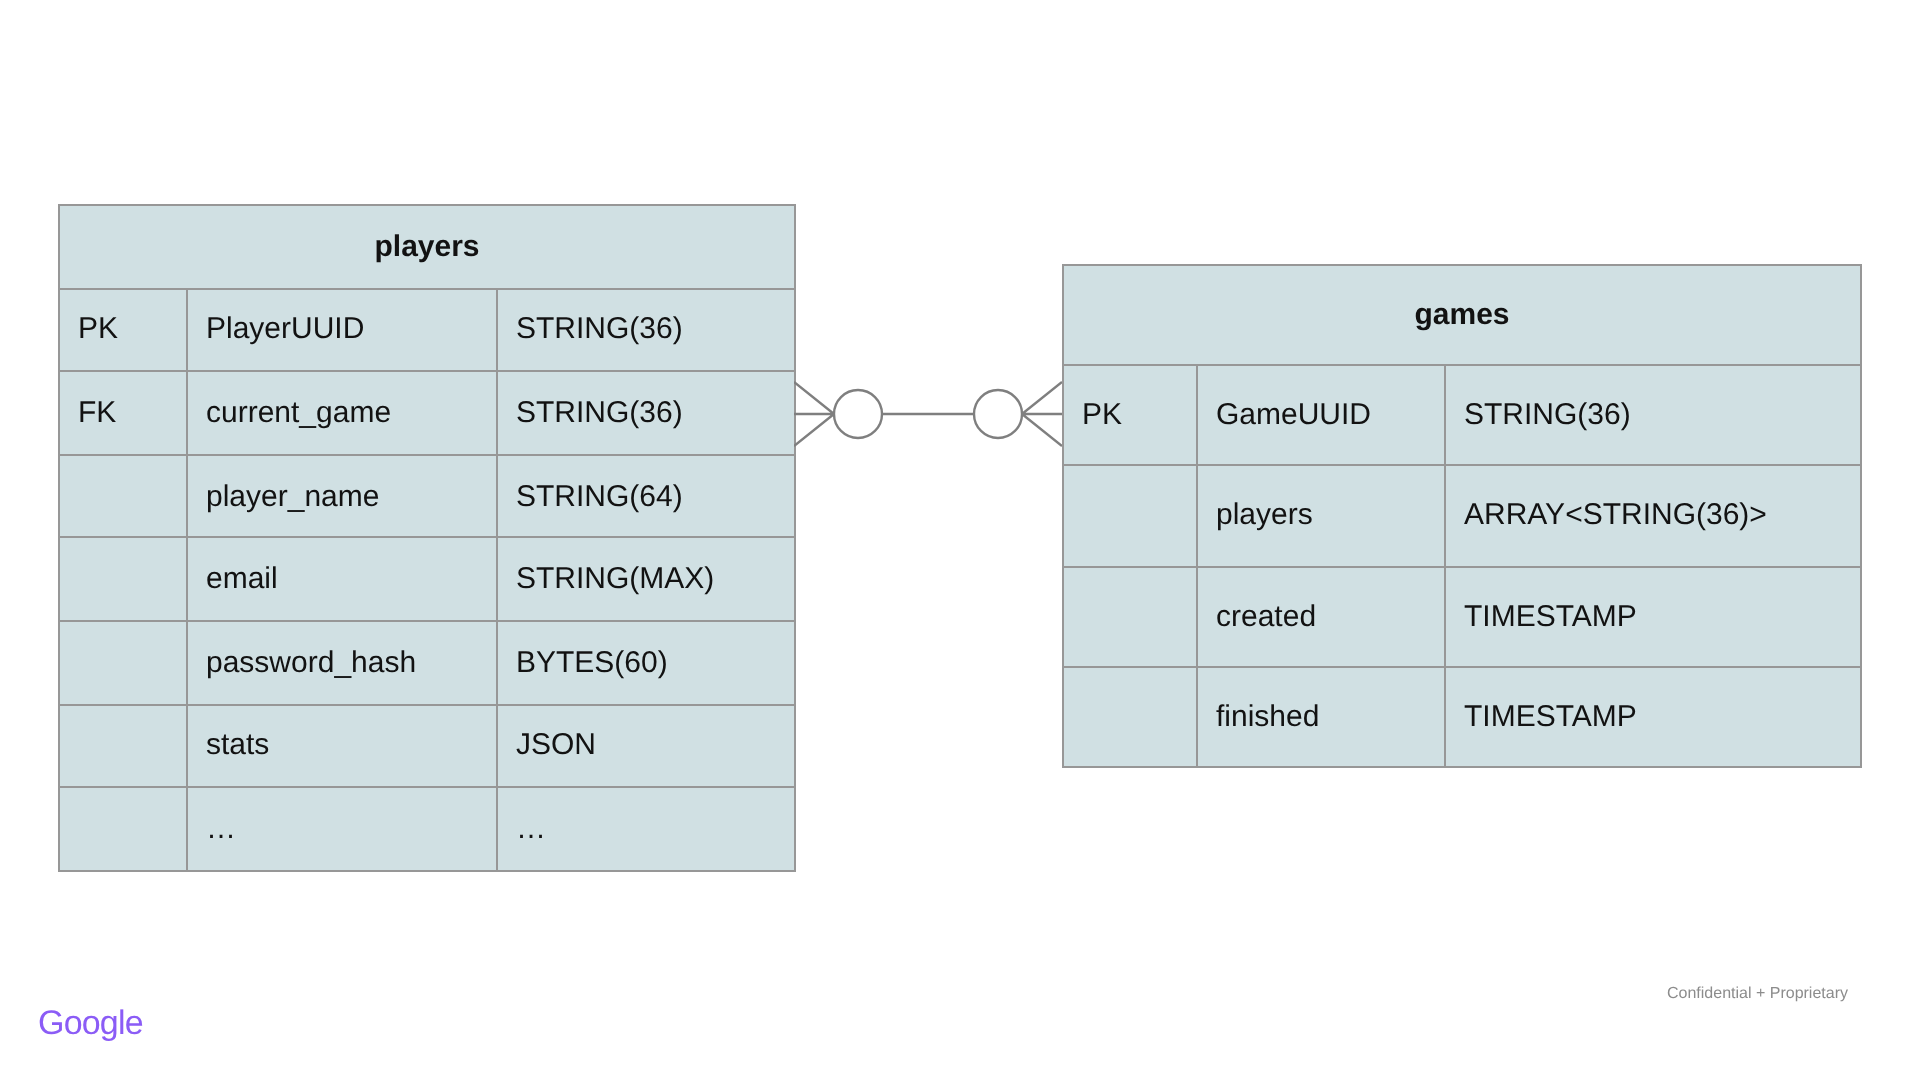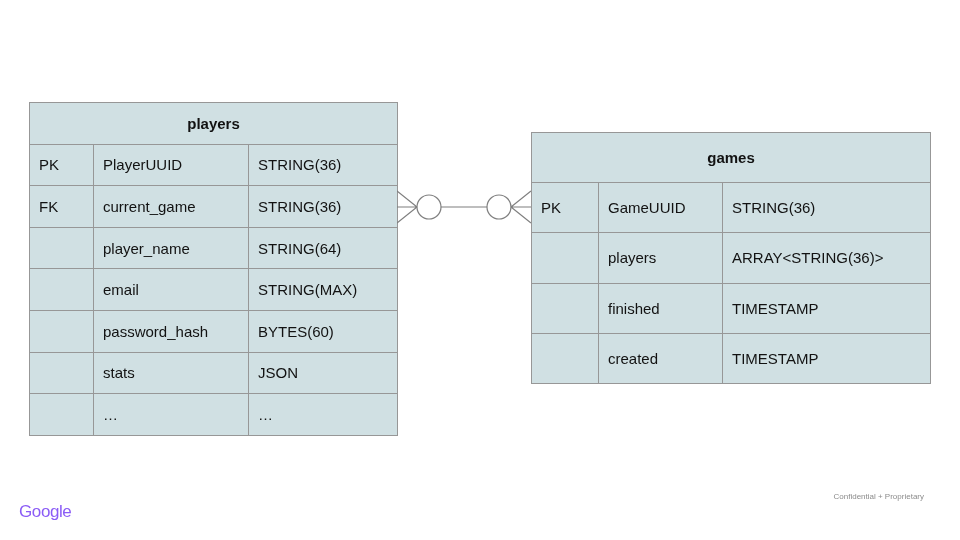--- a/index.html
+++ b/index.html
@@ -152,26 +152,26 @@
       <td class="b">GameUUID</td>
       <td class="b">STRING(36)</td>
     </tr>
     <tr>
       <td></td>
       <td>players</td>
       <td>ARRAY&lt;STRING(36)&gt;</td>
     </tr>
     <tr>
       <td></td>
-      <td>finished</td>
+      <td>created</td>
       <td>TIMESTAMP</td>
     </tr>
     <tr>
       <td></td>
-      <td>created</td>
+      <td>finished</td>
       <td>TIMESTAMP</td>
     </tr>
   </tbody>
     </table>
 
   <div class="google-logo">Google</div>
   <div class="confidential">Confidential + Proprietary</div>
 
 </div>
 

